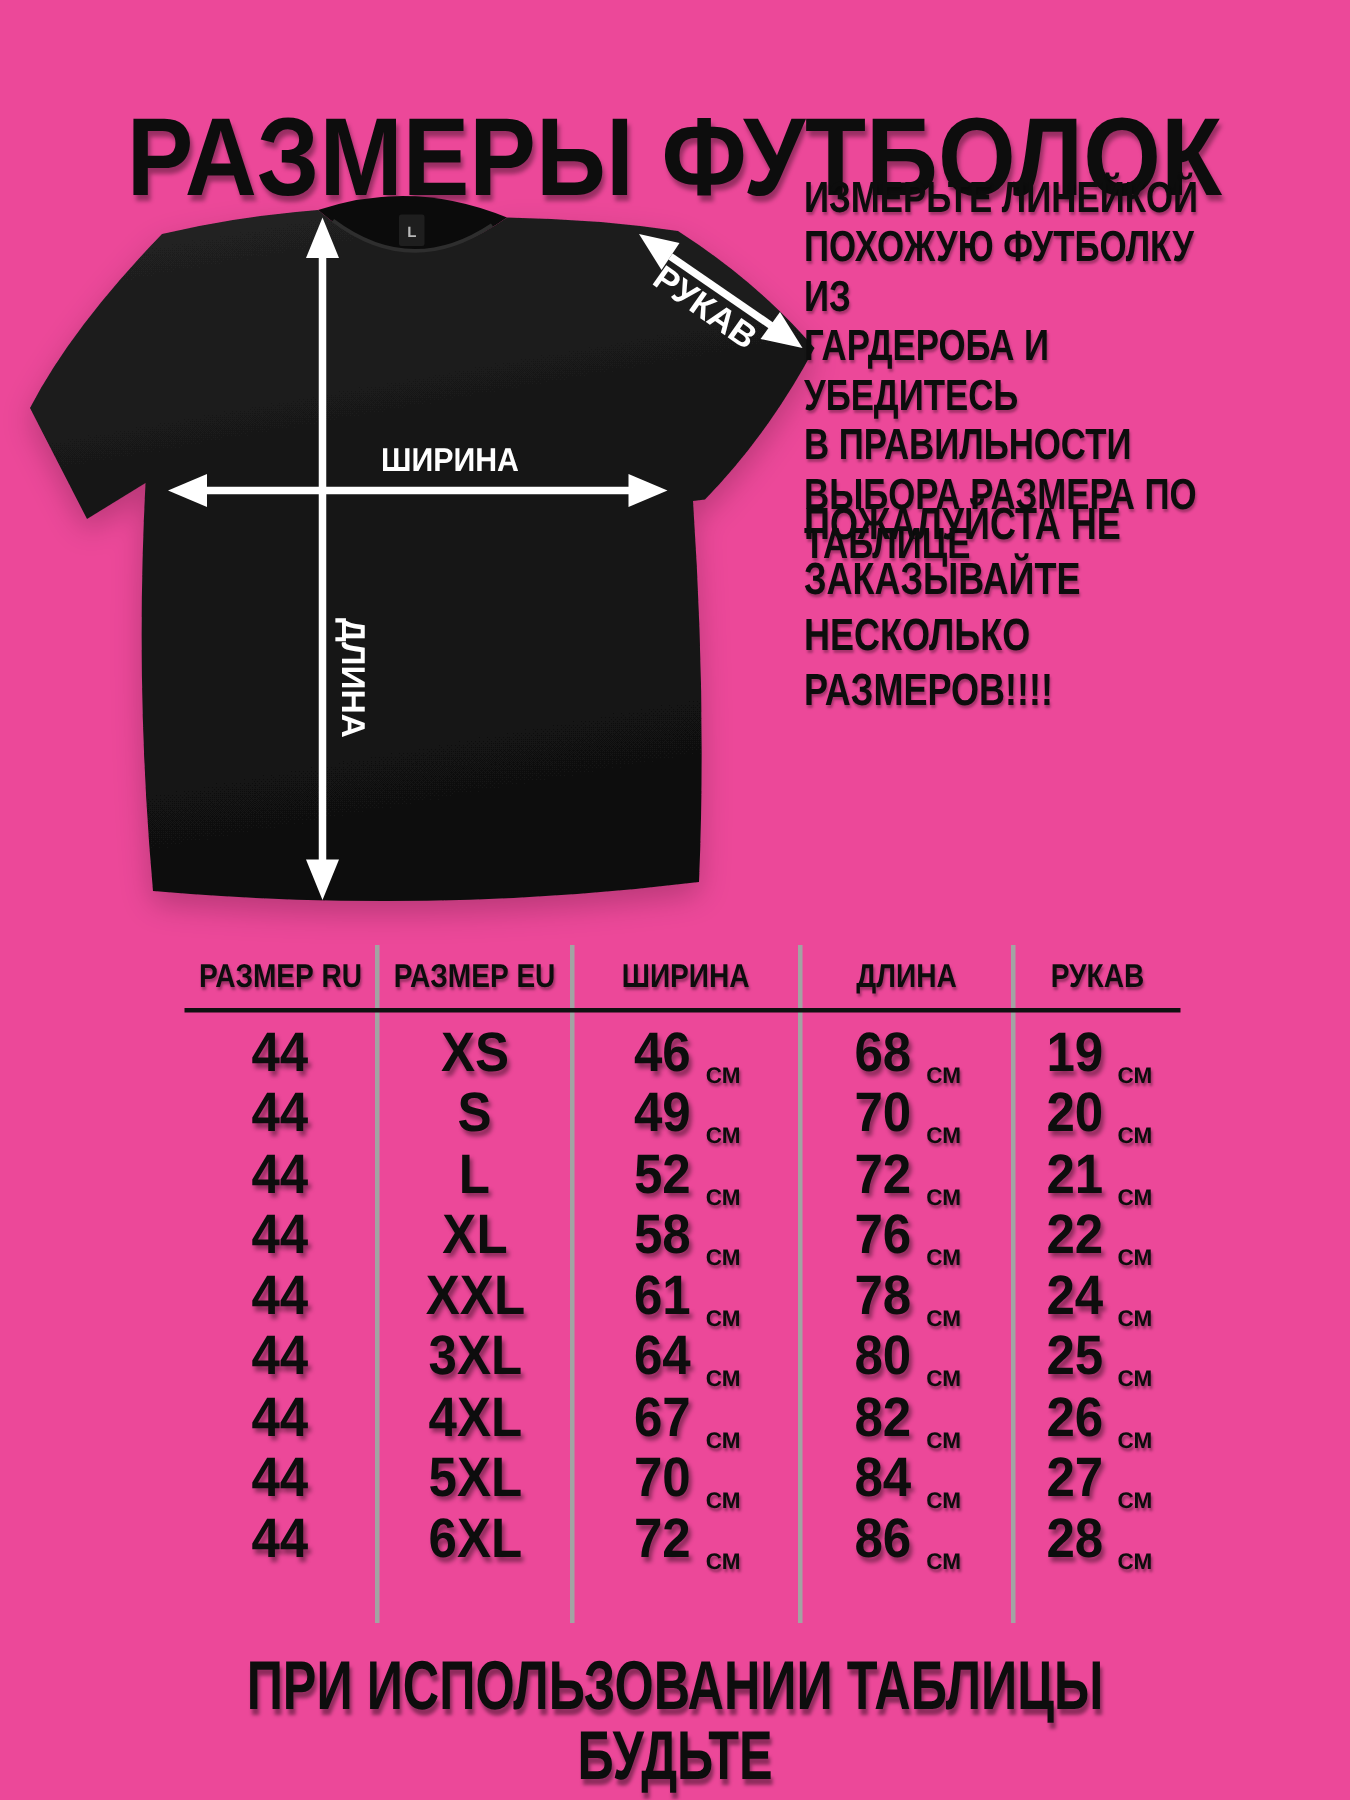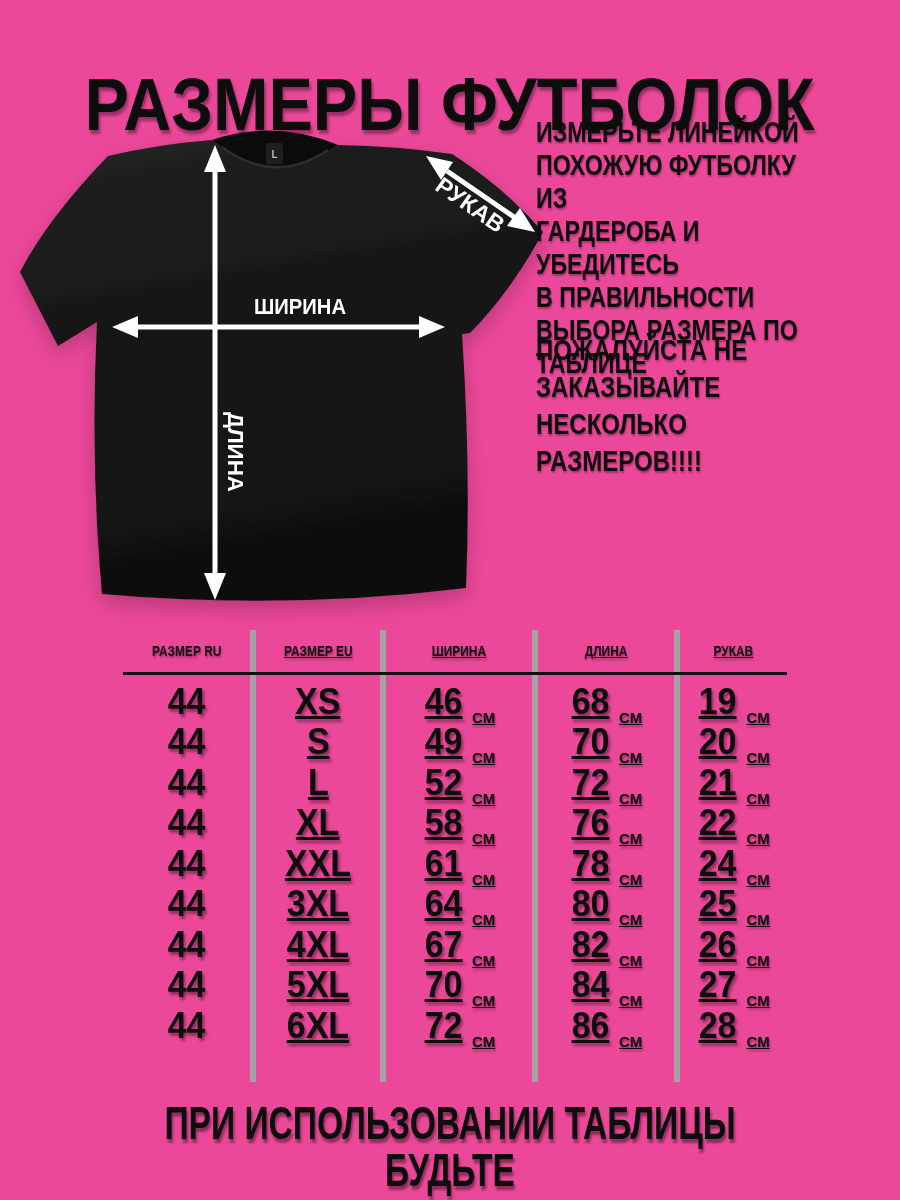--- a/index.html
+++ b/index.html
@@ -35,24 +35,24 @@
   
   .size-table {
     position:absolute; left:123px; top:630px; width:664px; height:452px;
     display:grid; grid-template-columns:127px 130px 152px 142px 113px;
   }
   .size-table::after {
     content:""; position:absolute; left:0; top:42px; width:664px; height:3px;
     background:#101010;
   }
   .col { display:flex; flex-direction:column; align-items:center; }
-  .col + .col { border-left:6px solid #a3a3a3;text-decoration:underline; }
+  .col + .col { border-left:3px solid #a3a3a3; }
   .th {
     height:42px; display:flex; align-items:center; justify-content:flex-end;
-    font-size:14px; font-weight:bold;
+    font-size:22px; font-weight:bold;
   }
   .th .cond {
     display:inline-block; transform:scaleX(0.85); white-space:nowrap;
     text-shadow:1px 2px 2px rgba(0,0,0,0.35);
   }
   .th + .td { margin-top:10px; }
   .td {
     height:40.5px; display:flex; align-items:flex-end; justify-content:center; gap:8px;
   }
   .num {

